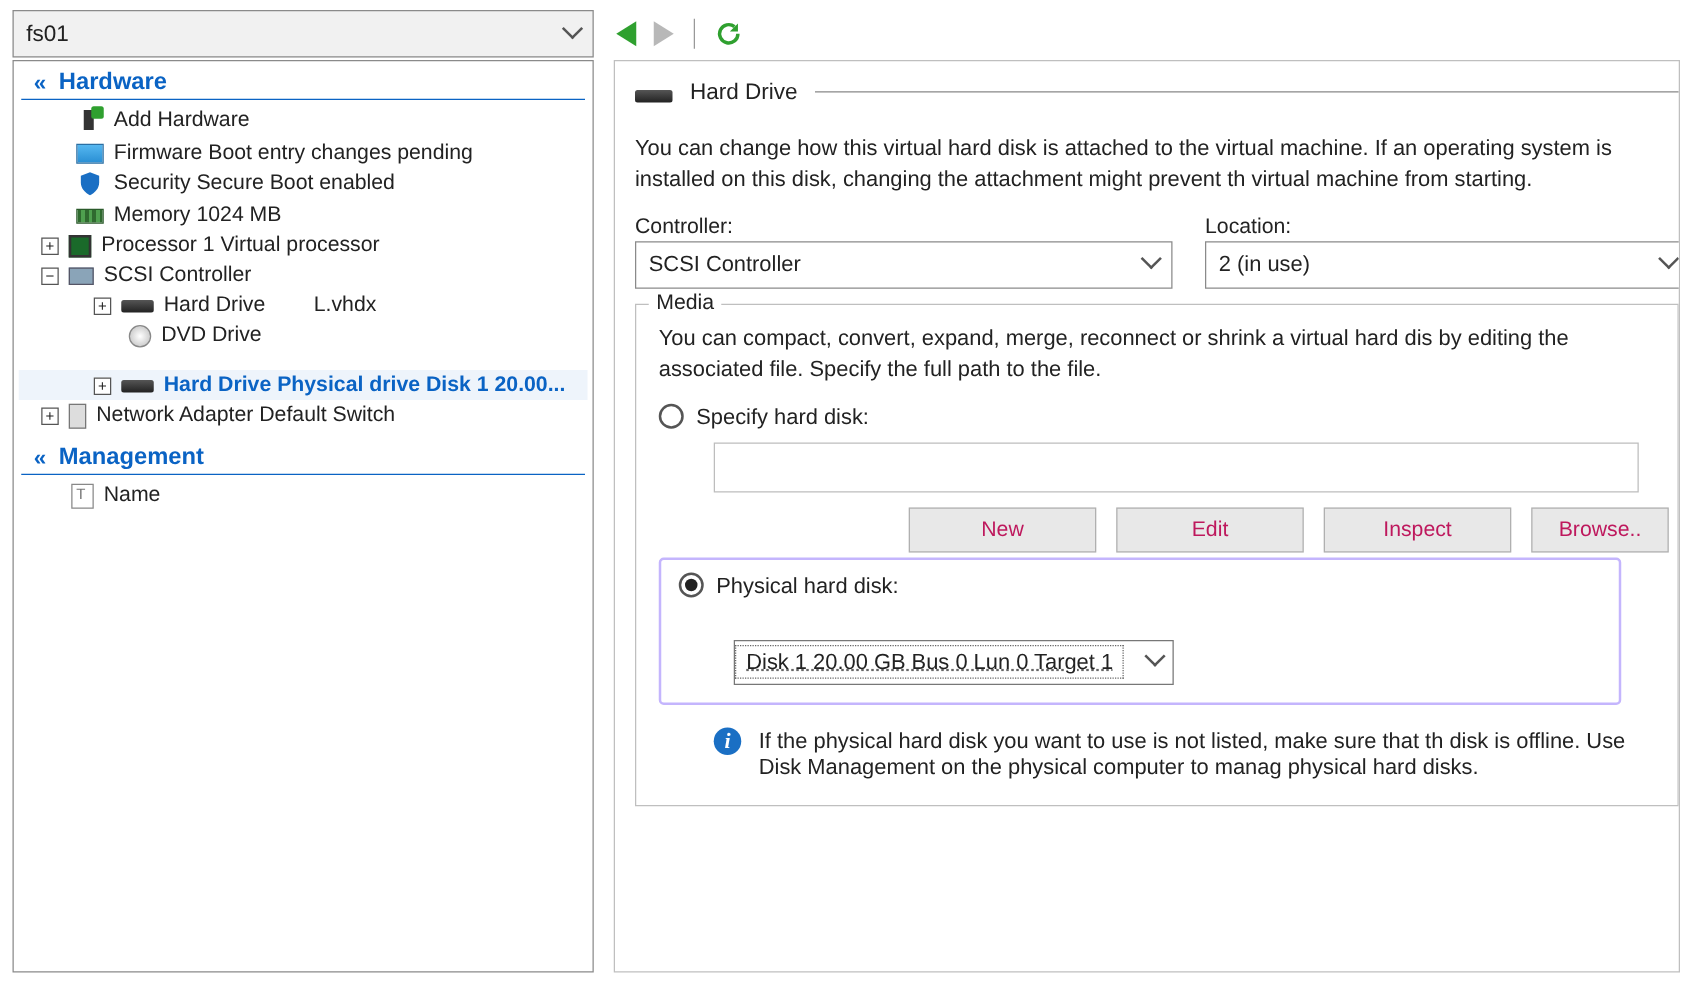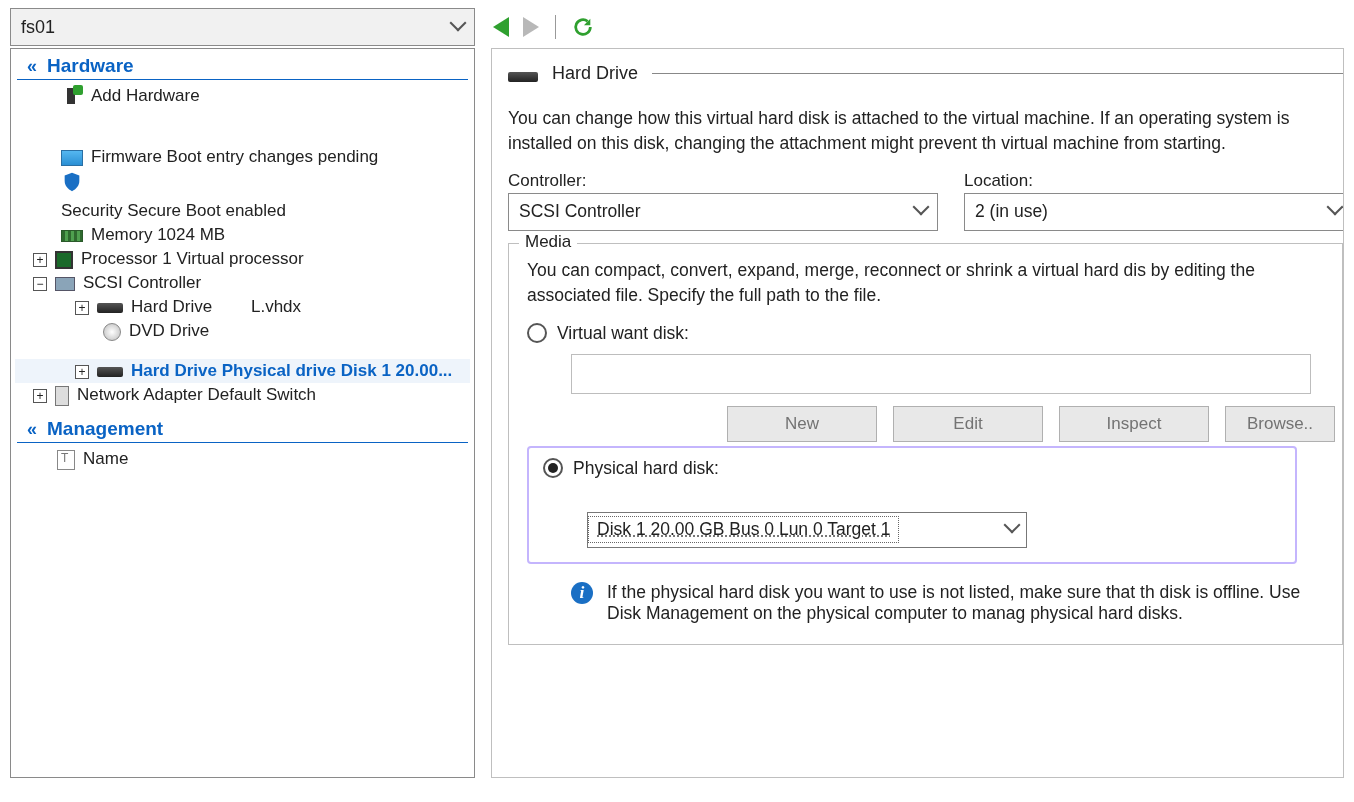--- a/index.html
+++ b/index.html
@@ -161,21 +161,21 @@
   }
   .radio-row{display:flex;align-items:center;gap:10px;margin:10px 0;}
   .radio{width:20px;height:20px;border:2px solid #555;border-radius:50%;display:inline-flex;align-items:center;justify-content:center;background:#fff;}
   .radio.checked::after{content:"";width:10px;height:10px;background:#222;border-radius:50%;}
   .vhd-path{
     margin-left:44px;height:40px;border:1px solid #bdbdbd;width:740px;background:#fff;
   }
   .btn-row{display:flex;gap:16px;margin:12px 0 4px 200px;}
   .btn{
     height:36px;min-width:150px;border:1px solid #b0b0b0;
-    background:#e8e8e8;color:#737373;font-size:17px;
+    background:#e8e8e8;color:#be185d;font-size:17px;
     display:flex;align-items:center;justify-content:center;
   }
   .highlight-box{
     border:2px solid #c4b5fd; border-radius:4px;
     padding:10px 14px 14px 14px;
     width: 770px;
   }
   .phys-combo{
     height:36px;border:1px solid #777;background:#fff;
     display:flex;align-items:center;gap:8px;margin-left:44px;margin-top:8px;
@@ -213,29 +213,29 @@
       <span class="chev-up">«</span>
       <span>Hardware</span>
     </div>
 
     <div class="tree">
       <div class="row" style="padding-left:46px;">
         <span class="ic ic-addhw"></span>
         <span>Add Hardware</span>
       </div>
 
-      <div class="row" style="padding-left:46px;margin-top:35px;">
+      <div class="row" style="padding-left:46px;">
         <span class="ic ic-firmware"></span>
         <div class="labels">
           <span>Firmware</span>
           <span class="sub">Boot entry changes pending</span>
         </div>
       </div>
 
-      <div class="row" style="padding-left:46px;flex-direction:column;">
+      <div class="row" style="padding-left:46px;">
         <span class="ic ic-shield"><svg viewBox="0 0 24 24">
               <path fill="#1a6fc4" d="M12 2l8 3v6c0 5-3.5 9-8 11-4.5-2-8-6-8-11V5l8-3z"></path>
             </svg></span>
         <div class="labels">
           <span>Security</span>
           <span class="sub">Secure Boot enabled</span>
         </div>
       </div>
 
       <div class="row" style="padding-left:46px;">
@@ -331,37 +331,37 @@
         </div>
       </div>
     </div>
 
     <div class="fieldset">
       <span class="legend">Media</span>
       <div class="desc">You can compact, convert, expand, merge, reconnect or shrink a virtual hard dis by editing the associated file. Specify the full path to the file.</div>
 
       <div class="radio-row">
         <span class="radio"></span>
-        <span>Virtual want disk:</span>
+        <span>Specify hard disk:</span>
       </div>
       <div class="vhd-path"></div>
 
       <div class="btn-row">
         <div class="btn">New</div>
         <div class="btn">Edit</div>
         <div class="btn">Inspect</div>
         <div class="btn" style="min-width:110px;">Browse..</div>
       </div>
 
       <div class="highlight-box">
         <div class="radio-row" style="margin:0;">
           <span class="radio checked"></span>
           <span>Physical hard disk:</span>
         </div>
-        <div class="phys-combo" style="width:440px;margin-top:33px;">
+        <div class="phys-combo" style="width:352px;margin-top:33px;">
           <span class="val">Disk 1 20.00 GB Bus 0 Lun 0 Target 1</span>
           <span class="chev-down" style="margin-left:auto;margin-right:8px;"></span>
         </div>
       </div>
 
       <div class="info-row">
         <span class="info-icon">i</span>
         <span>If the physical hard disk you want to use is not listed, make sure that th disk is offline. Use Disk Management on the physical computer to manag physical hard disks.</span>
       </div>
     </div>

